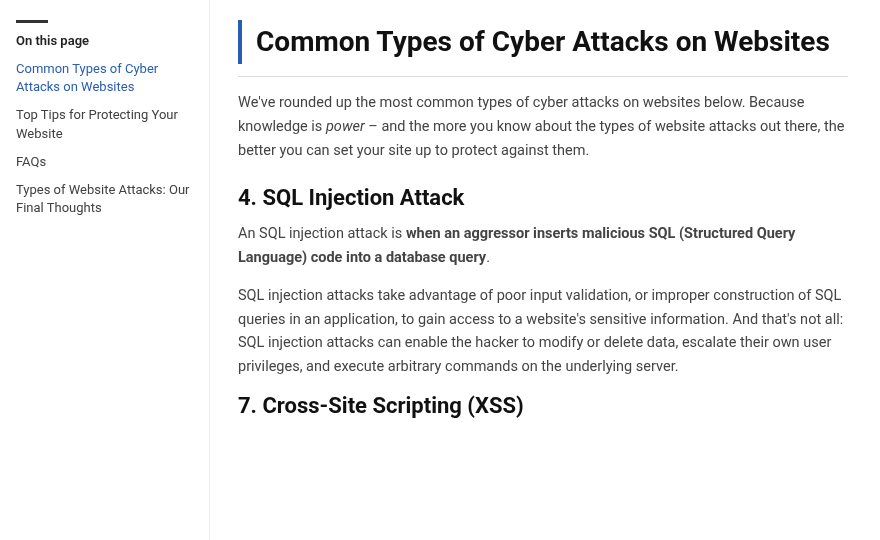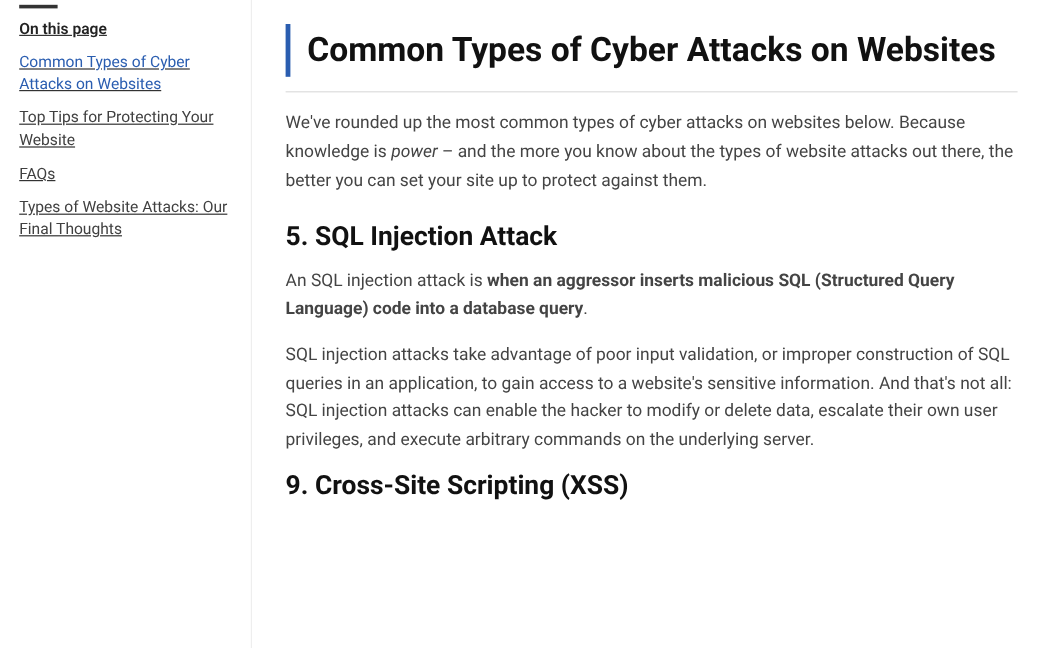--- a/index.html
+++ b/index.html
@@ -13,24 +13,23 @@
       color: #333;
       background: #fff;
       width: 880px;
       height: 540px;
       overflow: hidden;
       display: flex;
     }
     .sidebar {
       width: 210px;
       min-width: 210px;
-      padding: 4px 16px 16px 16px;
+      padding: 20px 16px 16px 16px;
       border-right: 1px solid #eee;
       overflow-y: auto;
-      text-decoration: underline;
     }
     .sidebar-top-line {
       width: 32px;
       height: 3px;
       background: #333;
       margin-bottom: 10px;
     }
     .sidebar-label {
       font-size: 13px;
       font-weight: 600;
@@ -128,20 +127,20 @@
 <main class="main-content">
   <div class="page-title">
     <div class="title-bar"></div>
     <h1>Common Types of Cyber Attacks on Websites</h1>
   </div>
   <hr class="divider">
   <p class="intro-text">
     We've rounded up the most common types of cyber attacks on websites below. Because knowledge is <span class="italic">power</span> – and the more you know about the types of website attacks out there, the better you can set your site up to protect against them.
   </p>
 
-  <h2 class="section-title">5. SQL Injection Attack</h2>
+  <h2 class="section-title">4. SQL Injection Attack</h2>
   <p class="body-text">
     An SQL injection attack is <span class="bold">when an aggressor inserts malicious SQL (Structured Query Language) code into a database query</span>.
   </p>
   <p class="body-text">SQL injection attacks take advantage of poor input validation, or improper construction of SQL queries in an application, to gain access to a website's sensitive information. And that's not all: SQL injection attacks can enable the hacker to modify or delete data, escalate their own user privileges, and execute arbitrary commands on the underlying server.</p>
 
-  <h2 class="section-title">9. Cross-Site Scripting (XSS)</h2>
+  <h2 class="section-title">7. Cross-Site Scripting (XSS)</h2>
 </main>
 
 </body></html>

